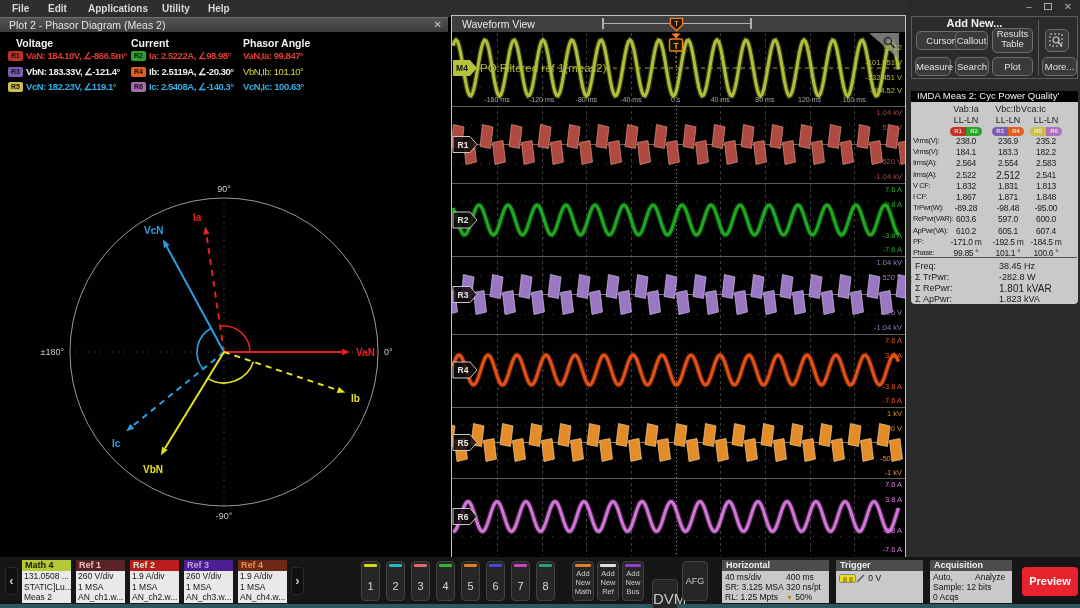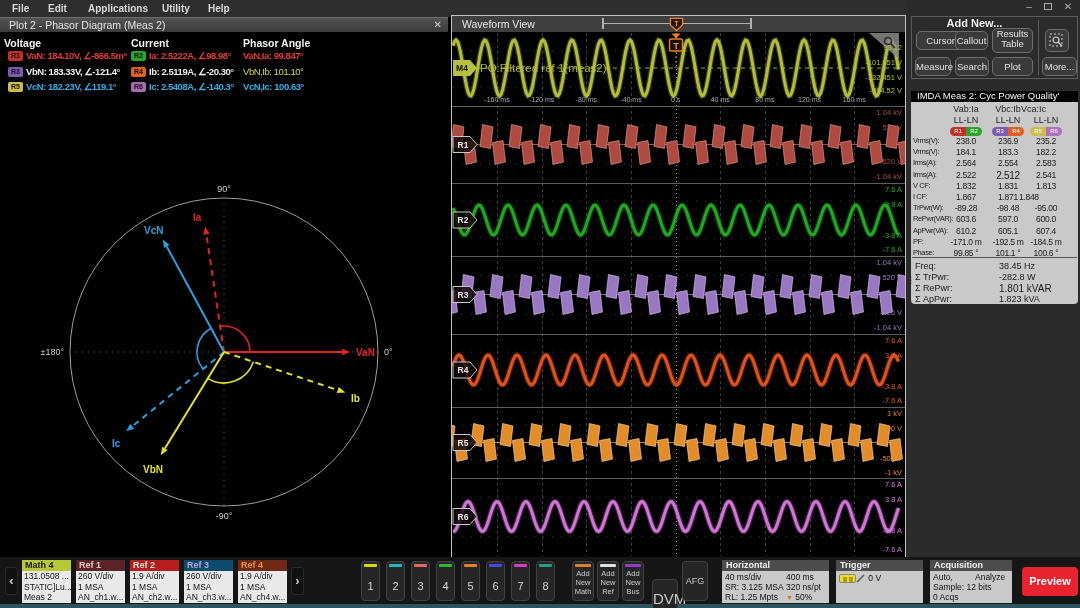--- a/index.html
+++ b/index.html
@@ -21,21 +21,21 @@
 <div class="abs" style="left:12px;top:3px;font-size:10px;font-weight:bold;color:#d9d9d9">File</div>
 <div class="abs" style="left:48px;top:3px;font-size:10px;font-weight:bold;color:#d9d9d9">Edit</div>
 <div class="abs" style="left:88px;top:3px;font-size:10px;font-weight:bold;color:#d9d9d9">Applications</div>
 <div class="abs" style="left:162px;top:3px;font-size:10px;font-weight:bold;color:#d9d9d9">Utility</div>
 <div class="abs" style="left:208px;top:3px;font-size:10px;font-weight:bold;color:#d9d9d9">Help</div>
 <div class="abs" style="left:0;top:17px;width:448px;height:15px;background:linear-gradient(#545454,#3b3b3b);border-top:1px solid #6e6e6e">
     <div style="position:absolute;left:9px;top:1px;font-size:10.5px;color:#e3e3e3">Plot 2 - Phasor Diagram (Meas 2)</div>
     <div style="position:absolute;right:6px;top:1px;font-size:10px;color:#cccccc">✕</div>
   </div>
 <div class="abs" style="left:0;top:32px;width:448px;height:525px;background:#010101"></div>
-<div class="abs" style="left:4px;top:37px;font-size:10.5px;font-weight:bold;color:#f2f2f2">Voltage</div>
+<div class="abs" style="left:16px;top:37px;font-size:10.5px;font-weight:bold;color:#f2f2f2">Voltage</div>
 <div class="abs" style="left:131px;top:37px;font-size:10.5px;font-weight:bold;color:#f2f2f2">Current</div>
 <div class="abs" style="left:243px;top:37px;font-size:10.5px;font-weight:bold;color:#f2f2f2">Phasor Angle</div>
 <div class="abs" style="left:8px;top:50.5px;width:15px;height:10px;background:#c23028;border-radius:2px;font-size:7px;font-weight:bold;color:#111;text-align:center;line-height:10px">R1</div>
 <div class="abs" style="left:26px;top:49.5px;font-size:9.5px;letter-spacing:-0.45px;font-weight:bold;white-space:nowrap;color:#e03c34">VaN: 184.10V, ∠-866.5m°</div>
 <div class="abs" style="left:131px;top:50.5px;width:15px;height:10px;background:#2aa42a;border-radius:2px;font-size:7px;font-weight:bold;color:#111;text-align:center;line-height:10px">R2</div>
 <div class="abs" style="left:149px;top:49.5px;font-size:9.5px;letter-spacing:-0.45px;font-weight:bold;white-space:nowrap;color:#e03c34">Ia: 2.5222A, ∠98.98°</div>
 <div class="abs" style="left:243px;top:49.5px;font-size:9.5px;letter-spacing:-0.45px;font-weight:bold;white-space:nowrap;color:#e03c34">VaN,Ia: 99.847°</div>
 <div class="abs" style="left:8px;top:66.5px;width:15px;height:10px;background:#7a5cb0;border-radius:2px;font-size:7px;font-weight:bold;color:#111;text-align:center;line-height:10px">R3</div>
 <div class="abs" style="left:26px;top:65.5px;font-size:9.5px;letter-spacing:-0.45px;font-weight:bold;white-space:nowrap;color:#ececec">VbN: 183.33V, ∠-121.4°</div>
 <div class="abs" style="left:131px;top:66.5px;width:15px;height:10px;background:#e06020;border-radius:2px;font-size:7px;font-weight:bold;color:#111;text-align:center;line-height:10px">R4</div>
@@ -369,21 +369,21 @@
 <div class="abs" style="left:939px;top:169.6px;width:54px;text-align:center;font-size:8.5px;letter-spacing:-0.3px;color:#1a1a1a;white-space:nowrap">2.522</div>
 <div class="abs" style="left:981px;top:169.6px;width:54px;text-align:center;font-size:10px;letter-spacing:-0.3px;color:#1a1a1a;white-space:nowrap">2.512</div>
 <div class="abs" style="left:1019px;top:169.6px;width:54px;text-align:center;font-size:8.5px;letter-spacing:-0.3px;color:#1a1a1a;white-space:nowrap">2.541</div>
 <div class="abs" style="left:913px;top:180.8px;font-size:7.5px;letter-spacing:-0.4px;color:#1a1a1a;white-space:nowrap">V CF:</div>
 <div class="abs" style="left:939px;top:180.8px;width:54px;text-align:center;font-size:8.5px;letter-spacing:-0.3px;color:#1a1a1a;white-space:nowrap">1.832</div>
 <div class="abs" style="left:981px;top:180.8px;width:54px;text-align:center;font-size:8.5px;letter-spacing:-0.3px;color:#1a1a1a;white-space:nowrap">1.831</div>
 <div class="abs" style="left:1019px;top:180.8px;width:54px;text-align:center;font-size:8.5px;letter-spacing:-0.3px;color:#1a1a1a;white-space:nowrap">1.813</div>
 <div class="abs" style="left:913px;top:192.0px;font-size:7.5px;letter-spacing:-0.4px;color:#1a1a1a;white-space:nowrap">I CF:</div>
 <div class="abs" style="left:939px;top:192.0px;width:54px;text-align:center;font-size:8.5px;letter-spacing:-0.3px;color:#1a1a1a;white-space:nowrap">1.867</div>
 <div class="abs" style="left:981px;top:192.0px;width:54px;text-align:center;font-size:8.5px;letter-spacing:-0.3px;color:#1a1a1a;white-space:nowrap">1.871</div>
-<div class="abs" style="left:1019px;top:192.0px;width:54px;text-align:left;font-size:8.5px;letter-spacing:-0.3px;color:#1a1a1a;white-space:nowrap">1.848</div>
+<div class="abs" style="left:1019px;top:192.0px;width:54px;text-align:center;font-size:8.5px;letter-spacing:-0.3px;color:#1a1a1a;white-space:nowrap">1.848</div>
 <div class="abs" style="left:913px;top:203.2px;font-size:7.5px;letter-spacing:-0.4px;color:#1a1a1a;white-space:nowrap">TrPwr(W):</div>
 <div class="abs" style="left:939px;top:203.2px;width:54px;text-align:center;font-size:8.5px;letter-spacing:-0.3px;color:#1a1a1a;white-space:nowrap">-89.28</div>
 <div class="abs" style="left:981px;top:203.2px;width:54px;text-align:center;font-size:8.5px;letter-spacing:-0.3px;color:#1a1a1a;white-space:nowrap">-98.48</div>
 <div class="abs" style="left:1019px;top:203.2px;width:54px;text-align:center;font-size:8.5px;letter-spacing:-0.3px;color:#1a1a1a;white-space:nowrap">-95.00</div>
 <div class="abs" style="left:913px;top:214.4px;font-size:7.5px;letter-spacing:-0.4px;color:#1a1a1a;white-space:nowrap">RePwr(VAR):</div>
 <div class="abs" style="left:939px;top:214.4px;width:54px;text-align:center;font-size:8.5px;letter-spacing:-0.3px;color:#1a1a1a;white-space:nowrap">603.6</div>
 <div class="abs" style="left:981px;top:214.4px;width:54px;text-align:center;font-size:8.5px;letter-spacing:-0.3px;color:#1a1a1a;white-space:nowrap">597.0</div>
 <div class="abs" style="left:1019px;top:214.4px;width:54px;text-align:center;font-size:8.5px;letter-spacing:-0.3px;color:#1a1a1a;white-space:nowrap">600.0</div>
 <div class="abs" style="left:913px;top:225.6px;font-size:7.5px;letter-spacing:-0.4px;color:#1a1a1a;white-space:nowrap">ApPwr(VA):</div>
 <div class="abs" style="left:939px;top:225.6px;width:54px;text-align:center;font-size:8.5px;letter-spacing:-0.3px;color:#1a1a1a;white-space:nowrap">610.2</div>
@@ -417,21 +417,21 @@
   </div>
 <div class="abs" style="left:76px;top:560px;width:49px;height:43px">
     <div class="chip-h" style="background:#5a2328;color:#e8c0c0">Ref 1</div>
     <div class="chip-b">260 V/div<br>1 MSA<br>AN_ch1.w...</div>
   </div>
 <div class="abs" style="left:130px;top:560px;width:49px;height:43px">
     <div class="chip-h" style="background:#b91c1c;color:#d0e8d0">Ref 2</div>
     <div class="chip-b">1.9 A/div<br>1 MSA<br>AN_ch2.w...</div>
   </div>
 <div class="abs" style="left:184px;top:560px;width:49px;height:43px">
-    <div class="chip-h" style="background:#0c4a6e;color:#b8a8d8">Ref 3</div>
+    <div class="chip-h" style="background:#4c1d95;color:#b8a8d8">Ref 3</div>
     <div class="chip-b">260 V/div<br>1 MSA<br>AN_ch3.w...</div>
   </div>
 <div class="abs" style="left:238px;top:560px;width:49px;height:43px">
     <div class="chip-h" style="background:#6e2a14;color:#e89050">Ref 4</div>
     <div class="chip-b">1.9 A/div<br>1 MSA<br>AN_ch4.w...</div>
   </div>
 <div class="nbtn" style="left:361px">
     <div class="cl" style="background:#d8d812"></div>
     <div class="nt">1</div>
   </div>

